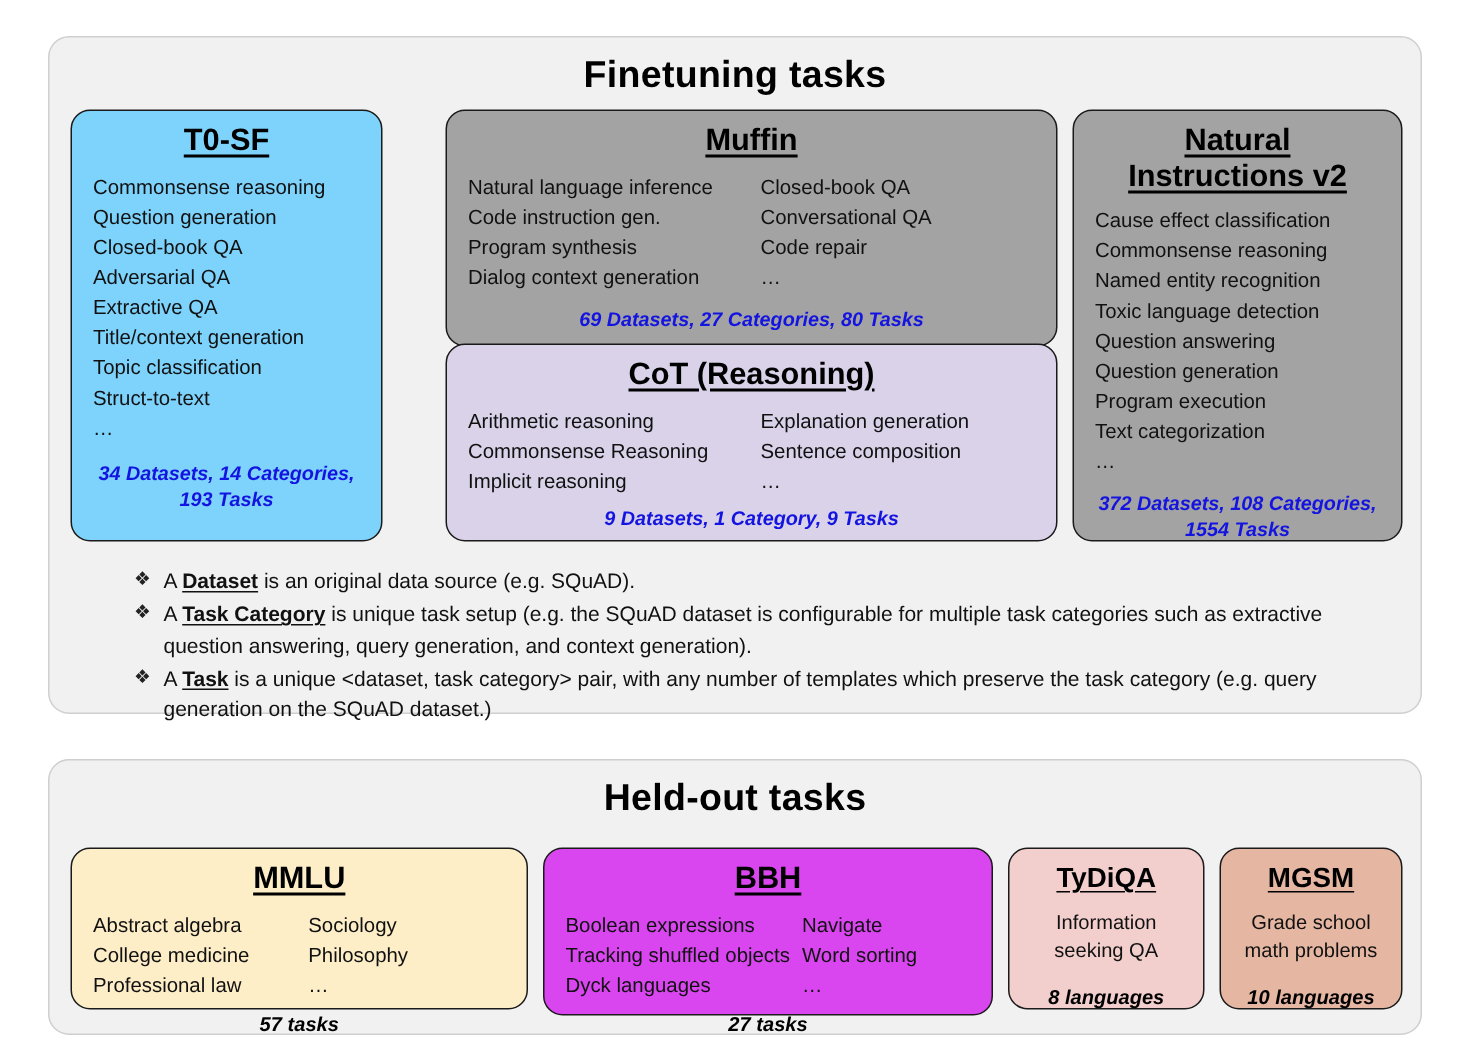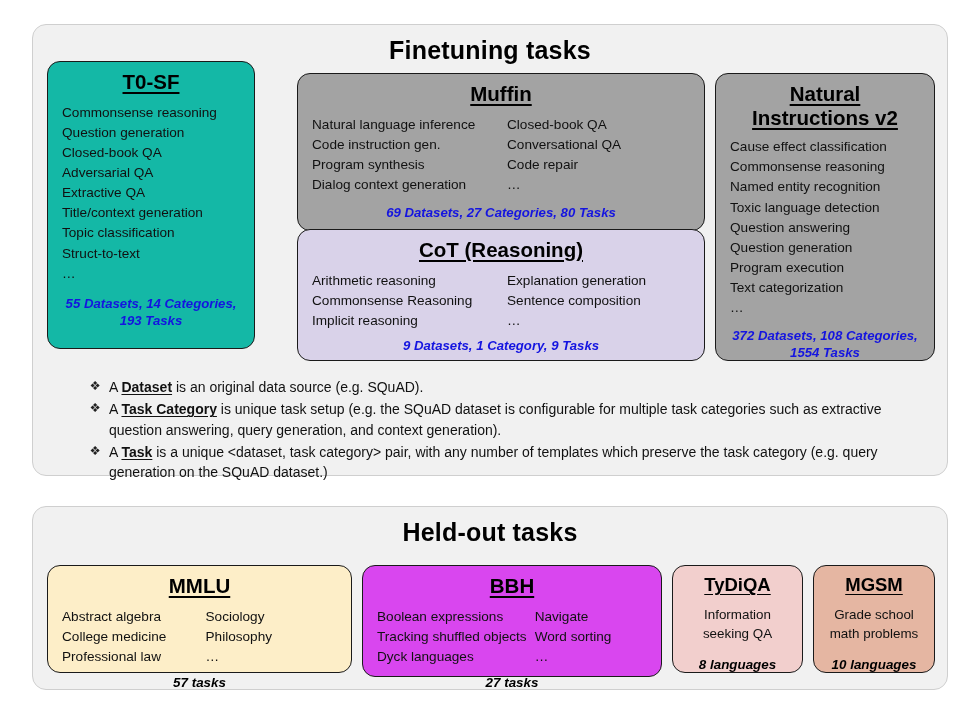--- a/index.html
+++ b/index.html
@@ -73,21 +73,21 @@
     text-align: center;
     font-size: 13.2px;
     font-weight: bold;
     font-style: italic;
     color: #1414e0;
     line-height: 1.28;
   }
   .stats.black { color: #000; font-size: 13.4px; }
 
   
-  #card-t0sf  { left: 14px;  top: 36px;  width: 208px; height: 288px; background: #14b8a6; }
+  #card-t0sf  { left: 14px;  top: 48px;  width: 208px; height: 288px; background: #7dd3fc; }
   #card-muffin{ left: 264px; top: 48px;  width: 408px; height: 158px; background: #a3a3a3; }
   #card-cot   { left: 264px; top: 204px; width: 408px; height: 132px; background: #d9d2e9; }
   #card-ni    { left: 682px; top: 48px;  width: 220px; height: 288px; background: #a3a3a3; }
 
   #card-mmlu  { left: 14px;  top: 58px;  width: 305px; height: 108px; background: #fdeec8; }
   #card-bbh   { left: 329px; top: 58px;  width: 300px; height: 112px; background: #d946ef; }
   #card-tydiqa{ left: 639px; top: 58px;  width: 131px; height: 108px; background: #f2cfcd; }
   #card-mgsm  { left: 780px; top: 58px;  width: 122px; height: 108px; background: #e5b6a2; }
 
   #card-t0sf .items, #card-ni .items { padding-left: 4px; }
@@ -151,21 +151,21 @@
       <div class="item">Commonsense reasoning</div>
       <div class="item">Question generation</div>
       <div class="item">Closed-book QA</div>
       <div class="item">Adversarial QA</div>
       <div class="item">Extractive QA</div>
       <div class="item">Title/context generation</div>
       <div class="item">Topic classification</div>
       <div class="item">Struct-to-text</div>
       <div class="item ellipsis">…</div>
     </div>
-    <div class="stats">55 Datasets, 14 Categories, 193 Tasks</div>
+    <div class="stats">34 Datasets, 14 Categories, 193 Tasks</div>
   </div>
 
   <div class="card" id="card-muffin">
     <div class="card-title">Muffin</div>
     <div class="items cols">
       <div class="col">
         <div class="item">Natural language inference</div>
         <div class="item">Code instruction gen.</div>
         <div class="item">Program synthesis</div>
         <div class="item">Dialog context generation</div>

